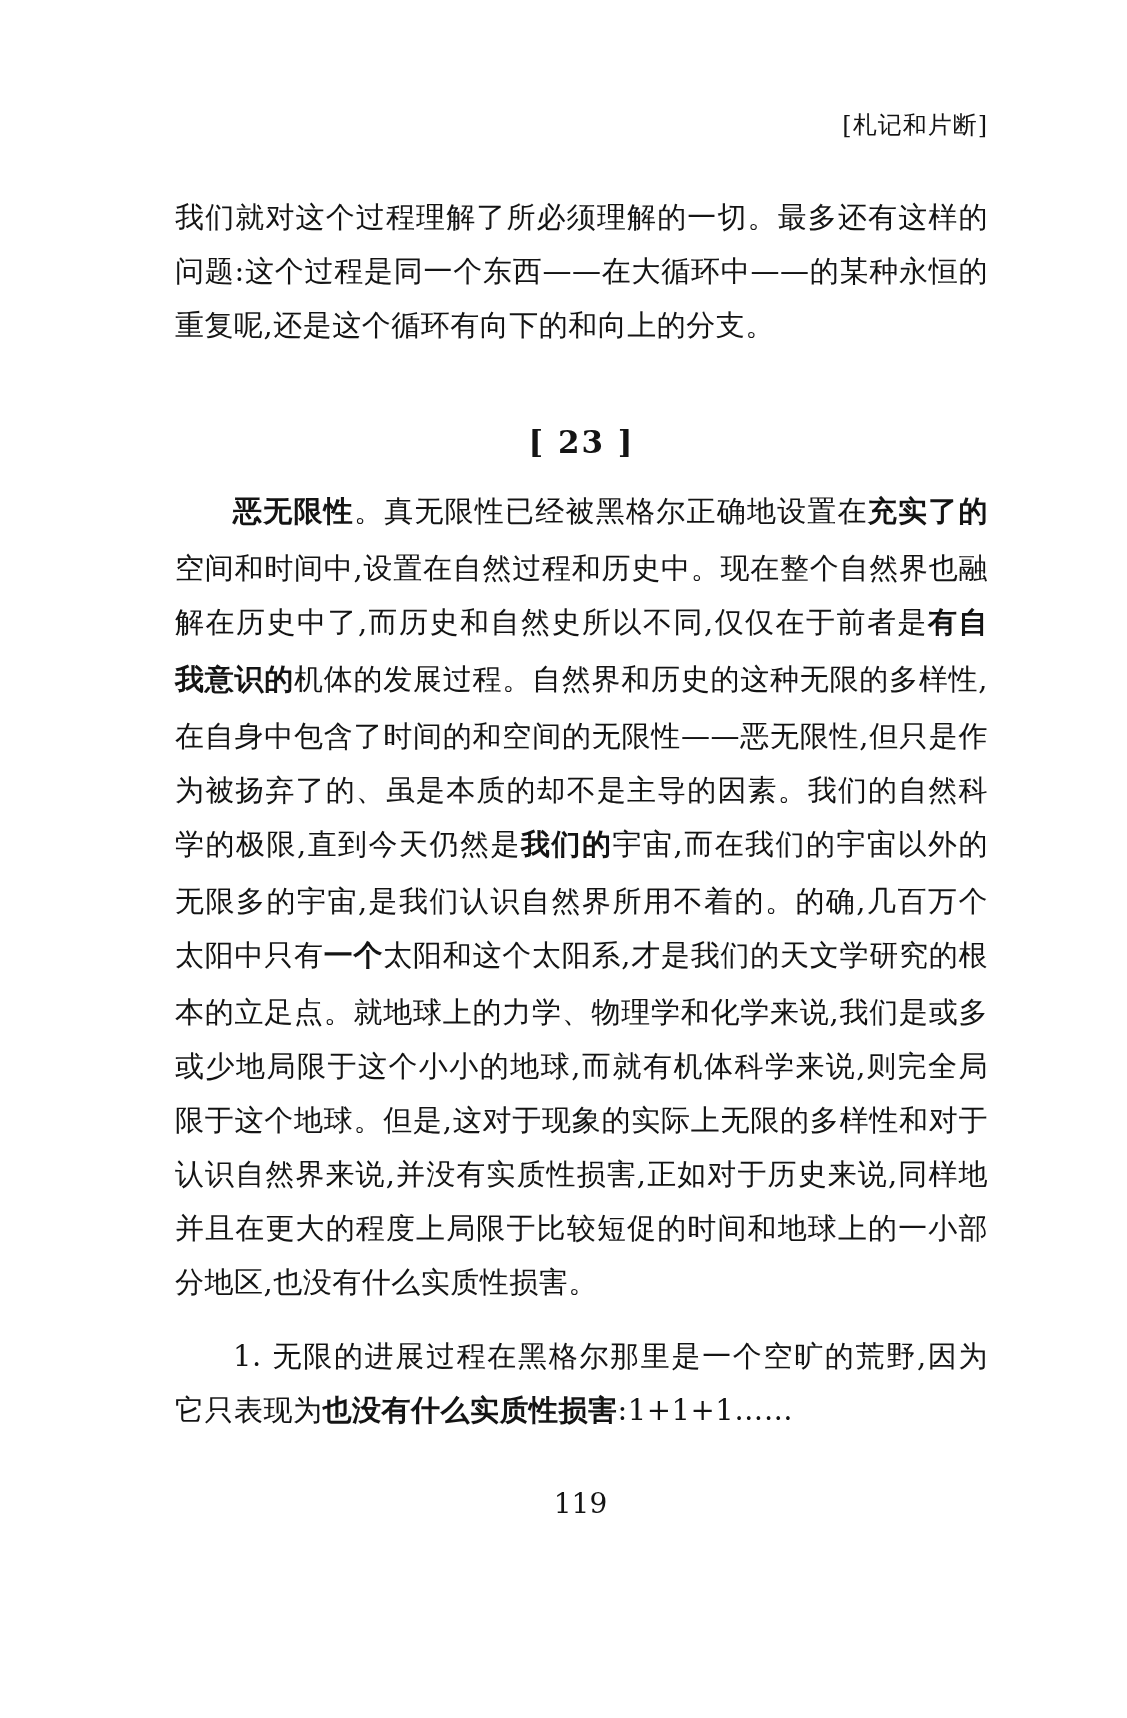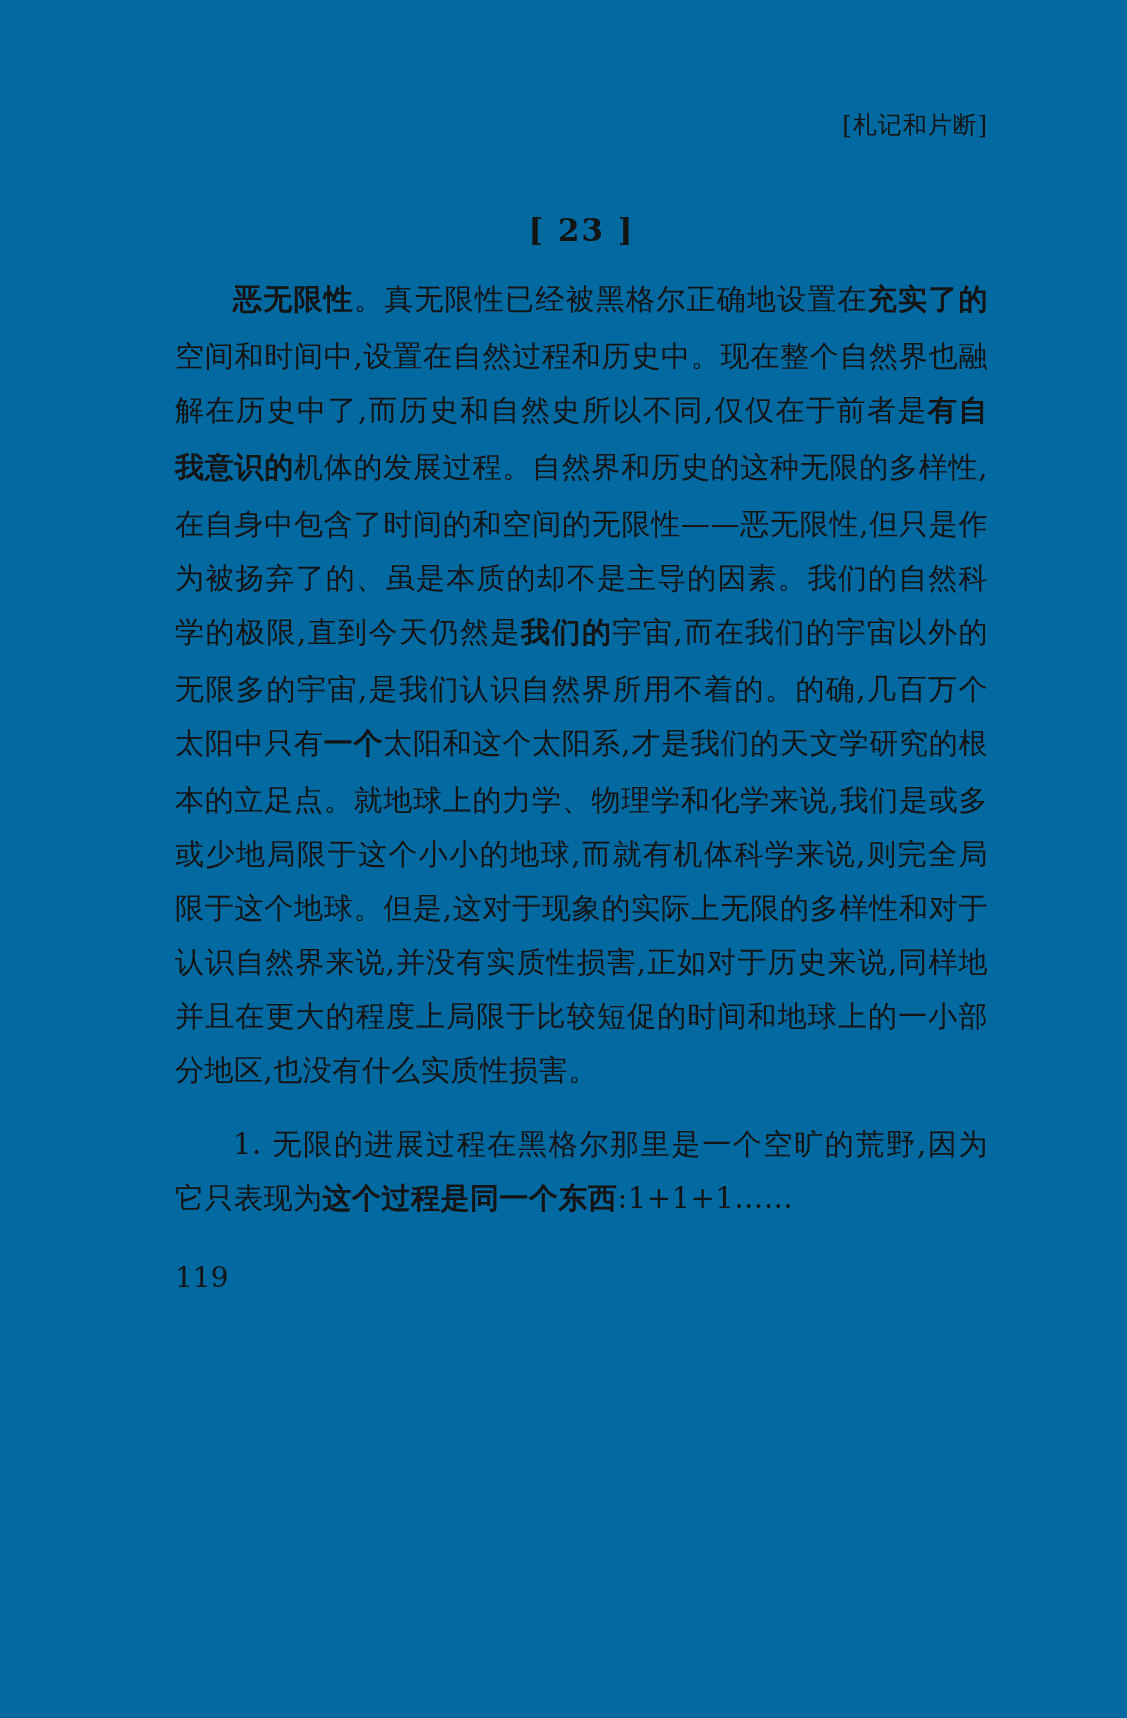--- a/index.html
+++ b/index.html
@@ -5,21 +5,21 @@
   html, body {
     margin: 0;
     padding: 0;
     background: #e8e8e8;
   }
   .page {
     position: relative;
     width: 1127px;
     height: 1718px;
     margin: 0 auto;
-    background: #0369a1;
+    background: #ffffff;
     color: #141414;
     font-family: "DejaVu Serif", "Liberation Serif", serif;
     overflow: hidden;
   }
   .content {
     position: absolute;
     left: 175px;
     top: 0;
     width: 813px;
   }
@@ -62,40 +62,41 @@
     margin-top: 20px;
   }
   .para-item2 {
     margin-top: 0;
   }
   .b {
     font-weight: 700;
     font-family: Liberation Mono, monospace;
   }
   .page-number {
-    margin-top: 34px;
-    text-align: left;
+    margin-top: 48px;
+    text-align: center;
     font-size: 28px;
     line-height: 32px;
     padding-right: 2px;
   }
 </style>
 </head>
 <body>
 
 <div class="page">
   <div class="content">
 
     <div class="running-head">[札记和片断]</div>
 
+    <p class="para para-intro"><span>我们就对这个过程理解了所必须理解的一切。最多还有这样的问题:这个过程是同一个东西——在大循环中——的某种永恒的重复呢,还是这个循环有向下的和向上的分支。</span></p>
 
     <h2 class="section-heading"><span>[ 23 ]</span></h2>
 
     <p class="para indent para-23"><span class="b">恶无限性</span><span>。真无限性已经被黑格尔正确地设置在</span><span class="b">充实了的</span><span>空间和时间中,设置在自然过程和历史中。现在整个自然界也融解在历史中了,而历史和自然史所以不同,仅仅在于前者是</span><span class="b">有自我意识的</span><span>机体的发展过程。自然界和历史的这种无限的多样性,在自身中包含了时间的和空间的无限性——恶无限性,但只是作为被扬弃了的、虽是本质的却不是主导的因素。我们的自然科学的极限,直到今天仍然是</span><span class="b">我们的</span><span>宇宙,而在我们的宇宙以外的无限多的宇宙,是我们认识自然界所用不着的。的确,几百万个太阳中只有</span><span class="b">一个</span><span>太阳和这个太阳系,才是我们的天文学研究的根本的立足点。就地球上的力学、物理学和化学来说,我们是或多或少地局限于这个小小的地球,而就有机体科学来说,则完全局限于这个地球。但是,这对于现象的实际上无限的多样性和对于认识自然界来说,并没有实质性损害,正如对于历史来说,同样地并且在更大的程度上局限于比较短促的时间和地球上的一小部分地区,也没有什么实质性损害。</span></p>
 
 
-    <p class="para indent para-item1"><span>1. 无限的进展过程在黑格尔那里是一个空旷的荒野,因为它只表现为</span><span class="b">这个过程是同一个东西</span><span>:1+1+1……</span></p>
+    <p class="para indent para-item1"><span>1. 无限的进展过程在黑格尔那里是一个空旷的荒野,因为它只表现为</span><span class="b">也没有什么实质性损害</span><span>:1+1+1……</span></p>
 
 
     <div class="page-number">119</div>
 
   </div>
 </div>
 
 </body></html>

